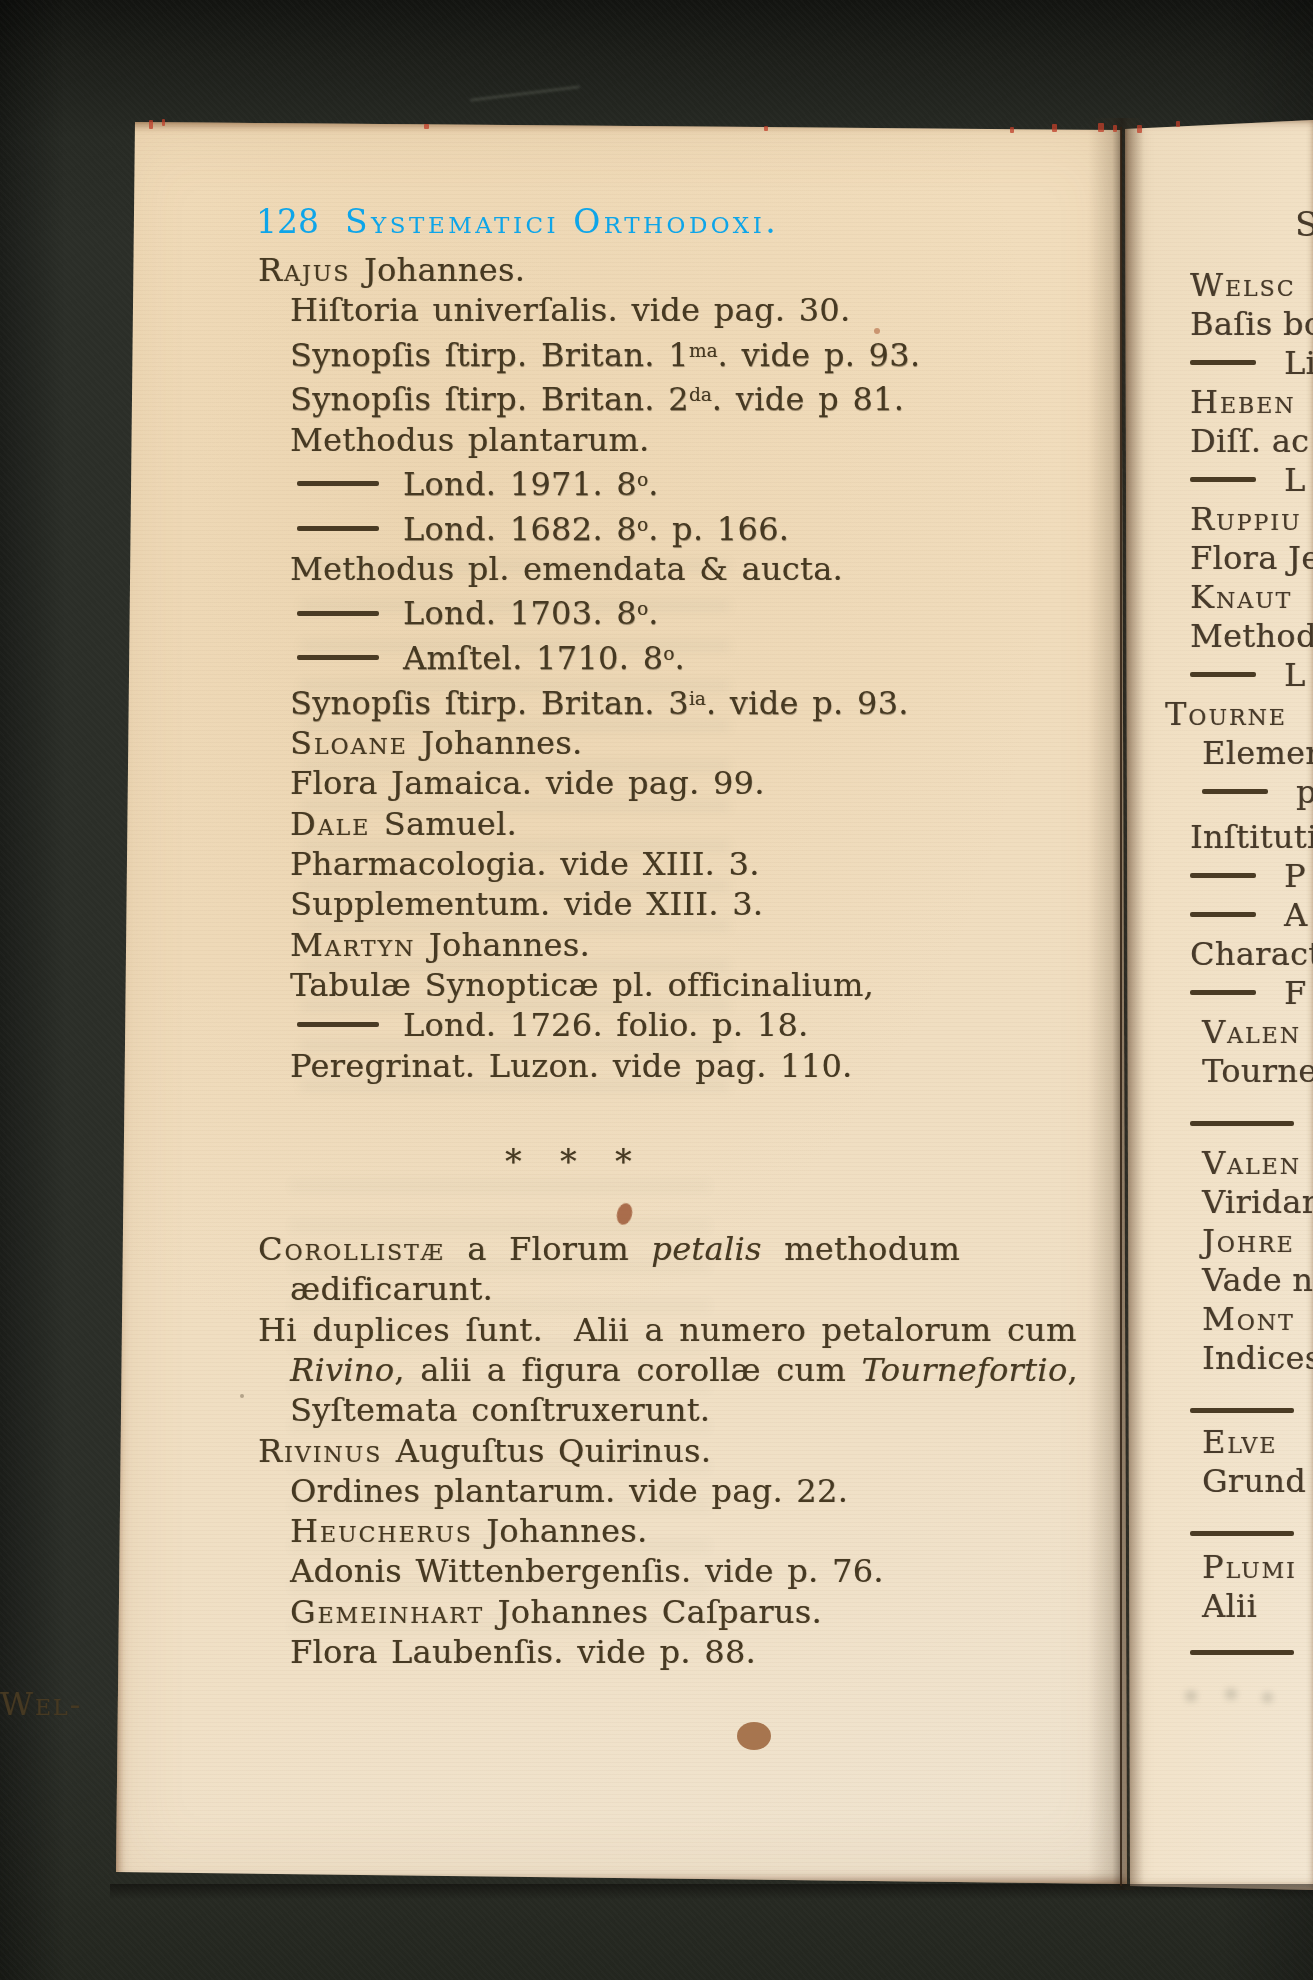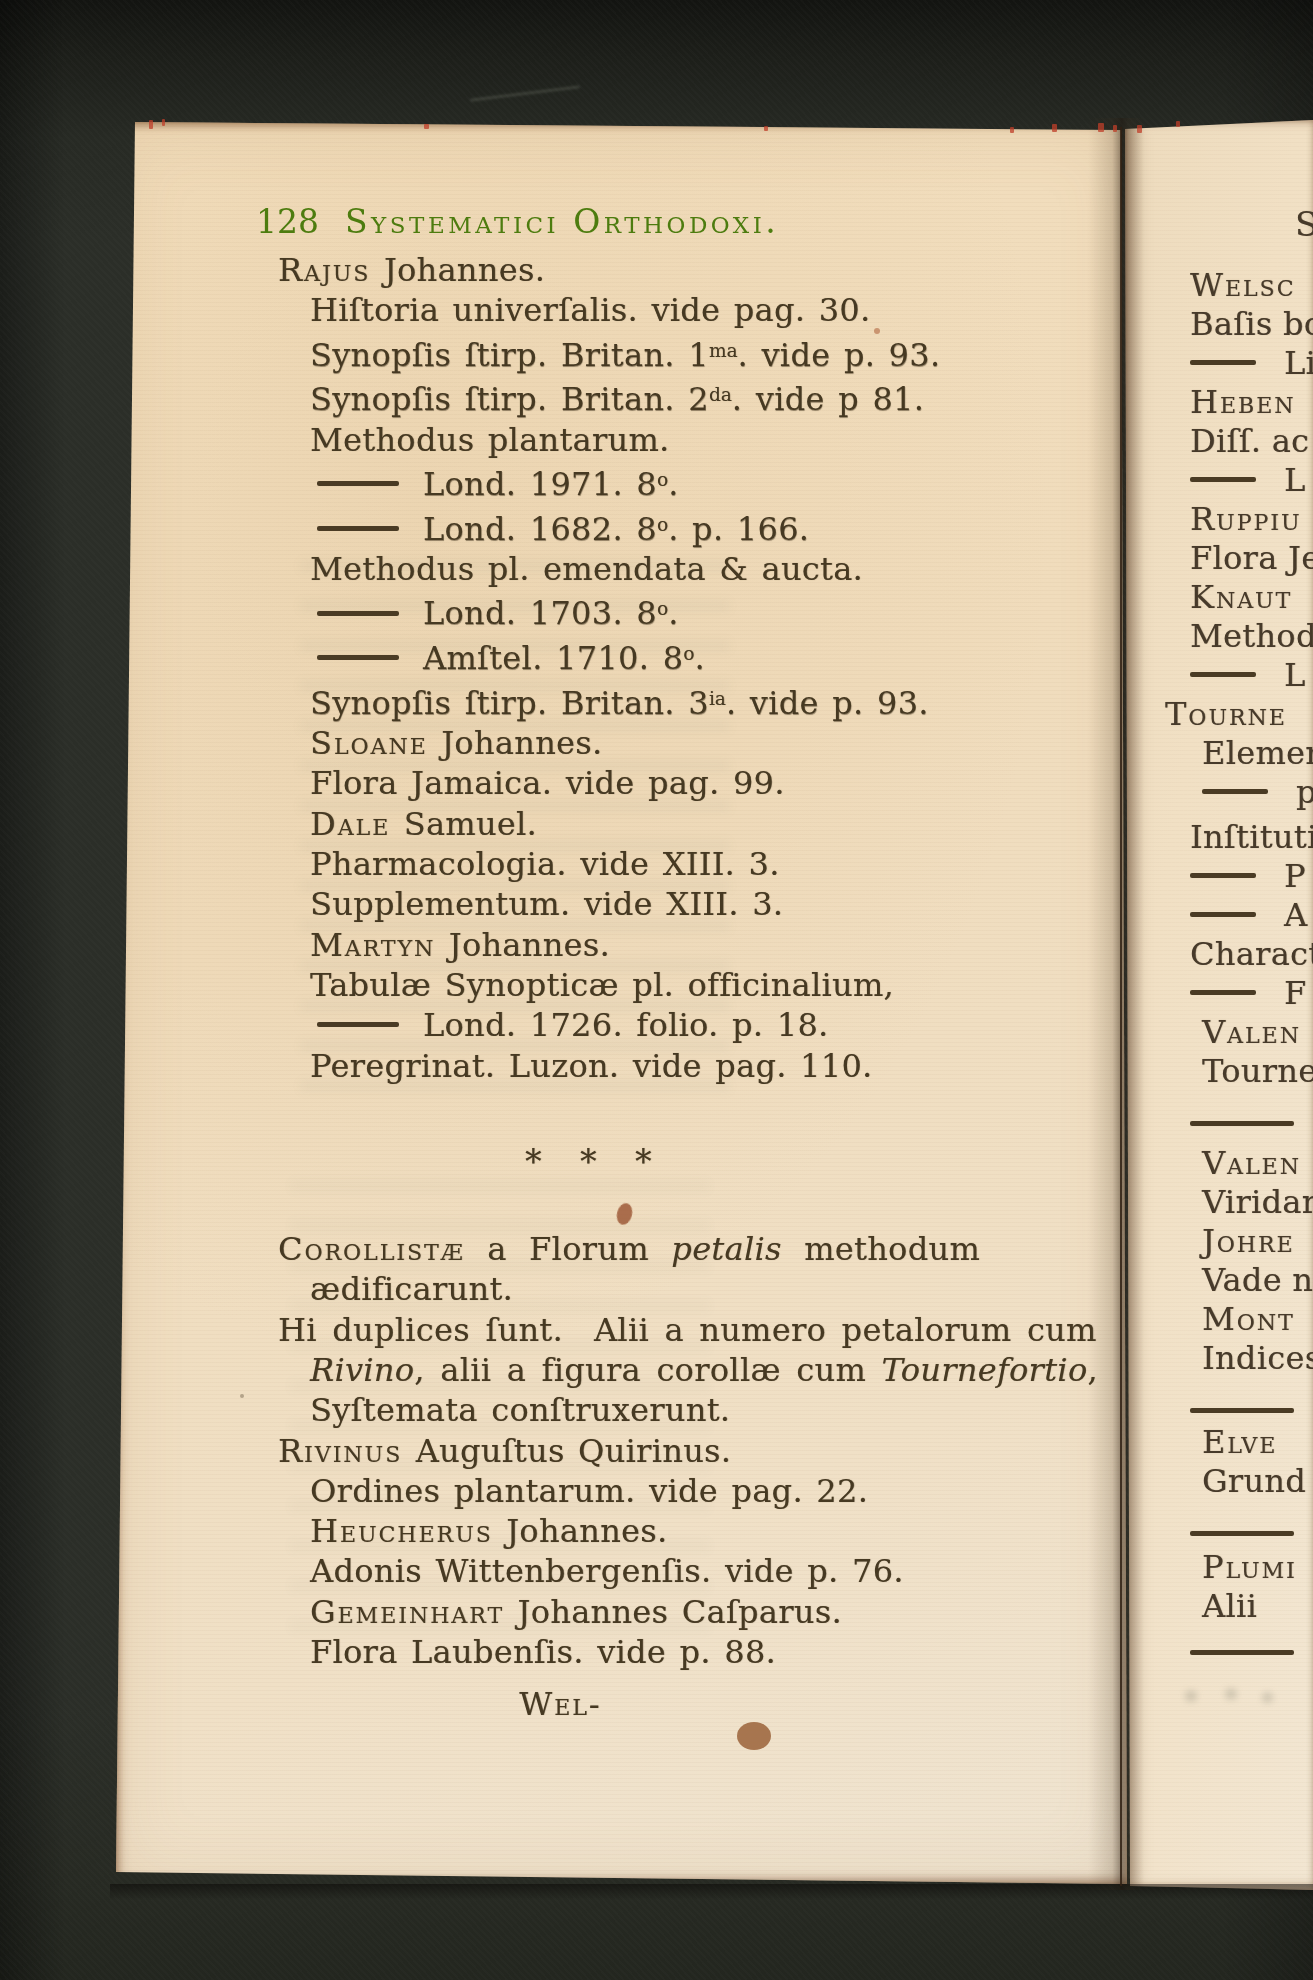--- a/index.html
+++ b/index.html
@@ -40,33 +40,33 @@
         rgba(35,25,15,0.42) 53%, rgba(60,45,28,0.22) 63%, transparent 88%);}
   #gutter-line{position:absolute;left:1120px;top:127px;width:2px;height:1759px;
      background:rgba(48,33,20,0.85);}
   
   .speck{position:absolute;border-radius:1px;background:#bf3f2a;opacity:0.75;}
   .stain{position:absolute;border-radius:50%;}
   .ghost{position:absolute;filter:blur(5px);opacity:0.55;
      background:repeating-linear-gradient(to bottom, rgba(118,124,108,0.10) 0 12px, transparent 12px 40px);}
   .ghost-dot{position:absolute;border-radius:50%;background:rgba(120,120,105,0.25);filter:blur(3px);}
   
-  #running-header{position:absolute;top:202px;left:0;width:1121px;height:48px;color:#4d7c0f;}
+  #running-header{position:absolute;top:202px;left:0;width:1121px;height:48px;color:#0ea5e9;}
   #page-number{position:absolute;left:256px;top:0;font-size:33px;}
   #running-title{position:absolute;left:345px;top:0;font-size:33px;
      font-variant:small-caps;letter-spacing:3.5px;}
   #left-text{position:absolute;left:0;top:250px;width:1121px;font-size:32px;color:#463922;
-     text-shadow:0.4px 0.4px 0.7px rgba(62,47,26,0.5);letter-spacing:0.3px;word-spacing:3px;margin-left:20px;}
+     text-shadow:0.4px 0.4px 0.7px rgba(62,47,26,0.5);letter-spacing:0.3px;word-spacing:3px;}
   #left-text .line{line-height:40.3px;white-space:nowrap;}
   #right-text{position:absolute;left:1125px;top:205px;width:300px;font-size:32px;color:#473a2a;
      text-shadow:0.4px 0.4px 0.7px rgba(62,47,26,0.5);letter-spacing:0.3px;}
   #right-text .line{line-height:39px;white-space:nowrap;}
   .i0{padding-left:258px;} .i1{padding-left:290px;} .i2{padding-left:297px;}
   .sep{padding-left:505px;} 
-  .cw{width:100%;box-sizing:border-box;text-align:center;padding-right:40px;}
+  .cw{width:100%;box-sizing:border-box;text-align:left;padding-right:40px;}
   .r0{padding-left:40px;} .r1{padding-left:65px;} .r2{padding-left:77px;} .rS{padding-left:170px;font-size:34px;}
   .sc{font-variant:small-caps;letter-spacing:2px;}
   .it{font-style:italic;}
   .sup{font-size:0.58em;vertical-align:0.5em;letter-spacing:0;}
   .stars{font-size:33px;word-spacing:24px;letter-spacing:2px;}
   .wsp{word-spacing:12px;} .wsp2{word-spacing:5px;}
   .rule{display:inline-block;height:5px;background:#4a3b24;vertical-align:9px;border-radius:2px;}
   .dash{width:82px;margin-right:24px;} .dashr{width:66px;margin-right:28px;} .dashlong{width:104px;}
 </style>
 </head>

